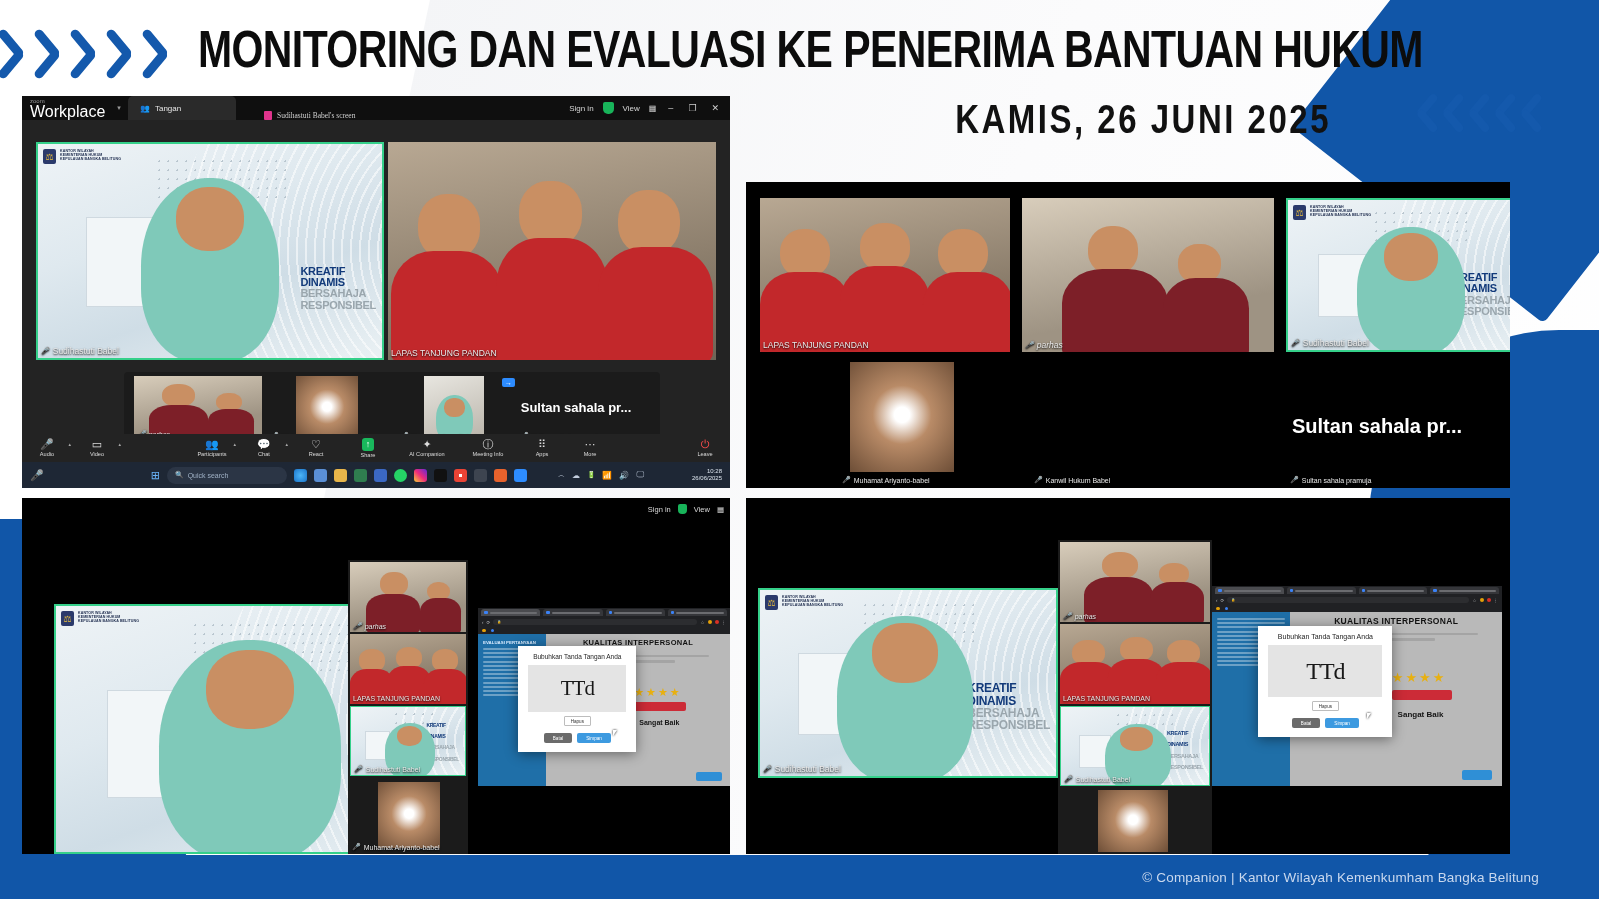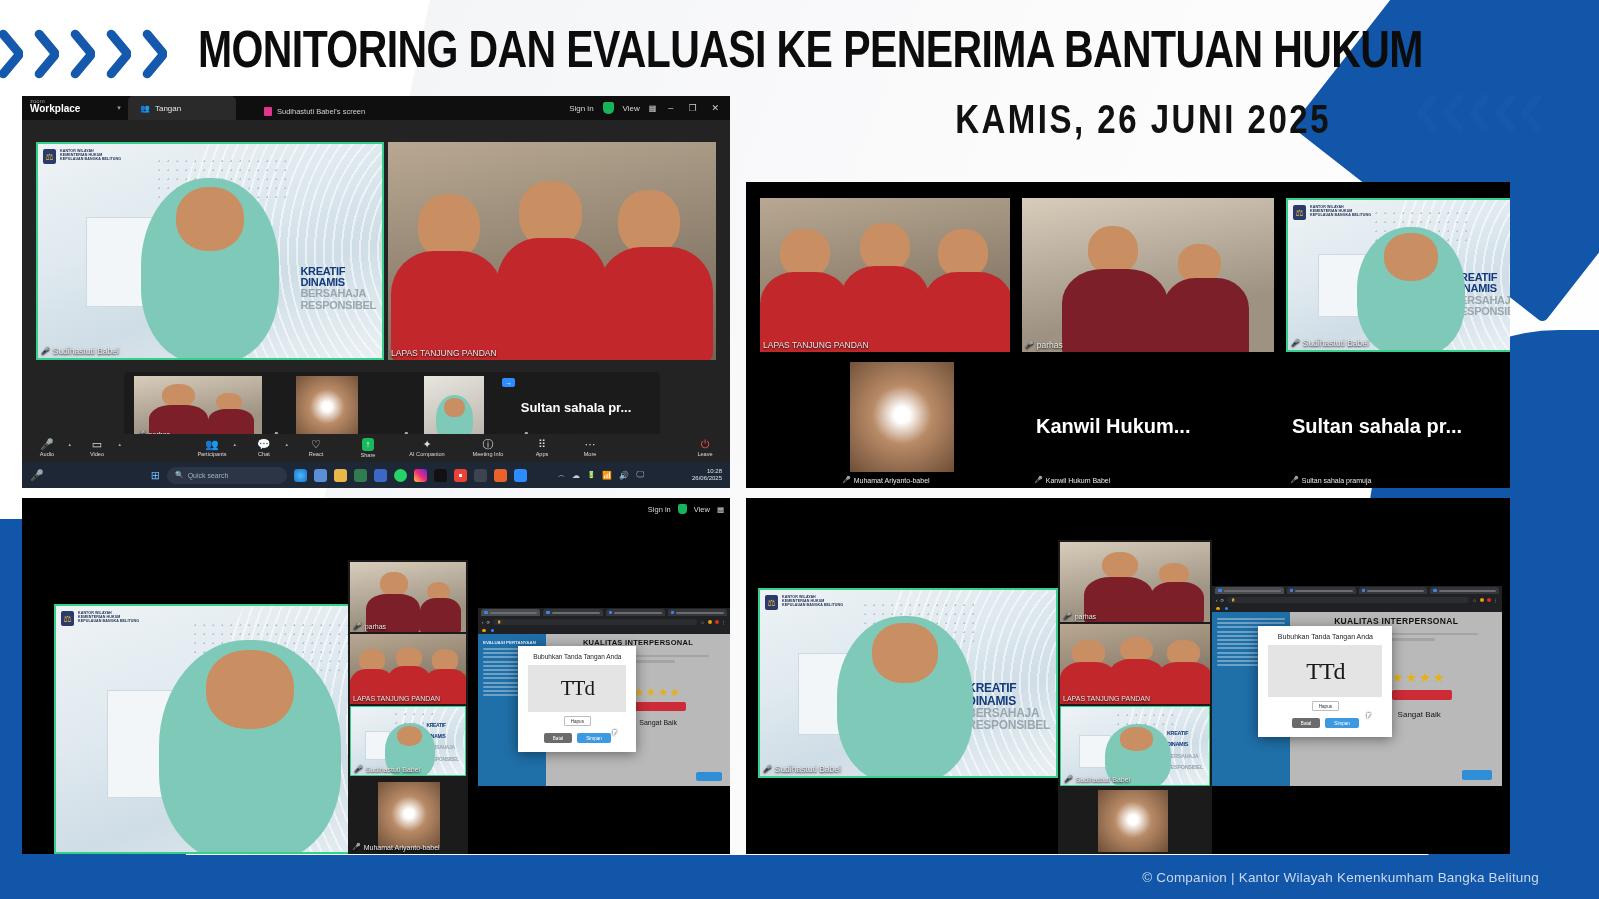--- a/index.html
+++ b/index.html
@@ -75,30 +75,30 @@
   #panel-bl { left:22px;  top:498px; width:708px; height:356px; }
   #panel-br { left:746px; top:498px; width:764px; height:356px; }
 
   
   .zoom-titlebar {
     height:24px; background:#0f0f0f; display:flex; align-items:stretch;
     color:#d6d6d6; font-size:8.5px; position:relative;
   }
   .zoom-brand { width:88px; padding:2px 6px 0 8px; line-height:1.05; }
   .zoom-brand .z1 { font-size:6px; color:#9a9a9a; }
-  .zoom-brand .z2 { font-size:10px; font-weight:700; color:#fff; }
+  .zoom-brand .z2 { font-size:16px; font-weight:400; color:#fff; }
   .zoom-caret { width:18px; display:flex; align-items:center; justify-content:center;
     color:#9a9a9a; font-size:7px; }
   .zoom-tab {
     background:#2a2a2a; min-width:108px; display:flex; align-items:center; gap:5px;
     padding:0 12px; border-radius:5px 5px 0 0; font-size:8px; color:#e6e6e6;
   }
   .zoom-share-tab {
-    display:flex; align-items:center; gap:5px; padding:15px 10px;
-    font-size:7.5px; color:#cfcfcf; margin-left:18px;
+    display:flex; align-items:flex-start; gap:5px; padding:15px 10px;
+    font-size:7.5px; color:#cfcfcf; margin-left:18px;font-family:Liberation Serif, serif;
   }
   .pinkdot { width:8px; height:9px; background:#e0348d; border-radius:1px; }
   .zoom-right { margin-left:auto; display:flex; align-items:center; gap:9px; padding-right:8px; font-size:8px; }
   .shield { width:11px; height:12px; background:#18b45a; border-radius:2px 2px 5px 5px; }
   .winbtn { font-size:9px; color:#cfcfcf; padding:0 3px; }
 
   .zoom-stage { position:absolute; left:0; right:0; top:24px; bottom:54px; background:#232323; }
 
   
   .vtile { position:absolute; overflow:hidden; background:#111; }
@@ -140,21 +140,21 @@
   .s-b { color:#123a7a; } .s-g { color:#9aa6ad; }
 
   .person {
     position:absolute; border-radius:48% 48% 40% 40%;
   }
   .hijab { background:#7fc9b9; }
   .face  { background:#c98f63; border-radius:46%; }
   .redshirt { background:#c2282b; border-radius:38% 38% 10% 10%; }
   .maroon  { background:#7d1f28; border-radius:38% 38% 10% 10%; }
   .officebg{ background:linear-gradient(170deg,#b8a893,#8d7f6d 60%,#6f6557); }
-  .officebg2{ background:linear-gradient(170deg,#d8cdbb,#9e9383 70%); }
+  .officebg2{ background:linear-gradient(170deg,#d8cdbb,#9e9383 70%);font-style:italic; }
   .brightface{ background:radial-gradient(circle at 50% 48%, #ffffff 0 10%, #b98b67 38%, #6d4e37 100%); }
 
   
   .strip {
     position:absolute; background:#1b1b1b; border-radius:4px;
   }
   .strip-more {
     position:absolute; color:#fff; font-weight:600;
     display:flex; align-items:center; justify-content:center;
   }
@@ -206,21 +206,21 @@
   .page-blue .ptxt { margin:6px 5px; }
   .page-blue .ptitle { color:#d9ecff; font-size:4.4px; font-weight:700; margin-bottom:3px; }
   .page-blue .pl { height:2px; background:rgba(255,255,255,.35); margin:2.2px 0; border-radius:1px;}
   .page-head { position:absolute; left:27%; right:0; top:4px; text-align:center;
     color:#111; font-size:7.5px; font-weight:700; letter-spacing:.3px; }
   .page-body { position:absolute; left:30%; right:3%; top:18px; }
   .page-body .pl { height:2.4px; background:#a4a4a4; margin:3px 0; border-radius:1px;}
   .stars { position:absolute; display:flex; gap:2px; color:#e8b010; font-size:11px; }
   .redbtn { position:absolute; background:#cc2b37; border-radius:2px; }
   .okbtn { position:absolute; background:#2f8fd6; border-radius:2px; }
-  .sangat { position:absolute; color:#151515; font-size:7px; font-weight:400; }
+  .sangat { position:absolute; color:#151515; font-size:7px; font-weight:700; }
   .modal {
     position:absolute; background:#fff; box-shadow:0 2px 12px rgba(0,0,0,.45);
     display:flex; flex-direction:column; align-items:center; padding:7px 10px 9px;
   }
   .modal .mtitle { font-size:6.5px; color:#1d1d1d; margin-bottom:5px; }
   .modal .canvas {
     background:#e4e4e4; width:100%; height:47px; display:flex; align-items:center;
     justify-content:center; color:#181818; font-size:21px;
     font-family:"Liberation Serif", serif; letter-spacing:-1px;
   }
@@ -505,22 +505,20 @@
       <span>Sudihastuti Babel</span>
     </div>
   </div>
 
   <div class="vtile brightface" style="left:104px; top:180px; width:104px; height:110px;"></div>
   <div class="vlabel" style="position:absolute; left:96px; top:292px;">
     <span class="micglyph">🎤</span>
     <span>Muhamat Ariyanto-babel</span>
   </div>
 
-  <div style="position:absolute; left:290px; top:196px; width:240px; height:96px; color:#fff;
-              font-size:20px; font-weight:600; display:flex; align-items:center;">Kanwil Hukum...</div>
   <div class="vlabel" style="position:absolute; left:288px; top:292px;">
     <span class="micglyph">🎤</span>
     <span>Kanwil Hukum Babel</span>
   </div>
 
   <div style="position:absolute; left:546px; top:196px; width:250px; height:96px; color:#fff;
               font-size:20px; font-weight:600; display:flex; align-items:center;">Sultan sahala pr...</div>
   <div class="vlabel" style="position:absolute; left:544px; top:292px;">
     <span class="micglyph">🎤</span>
     <span>Sultan sahala pramuja</span>

